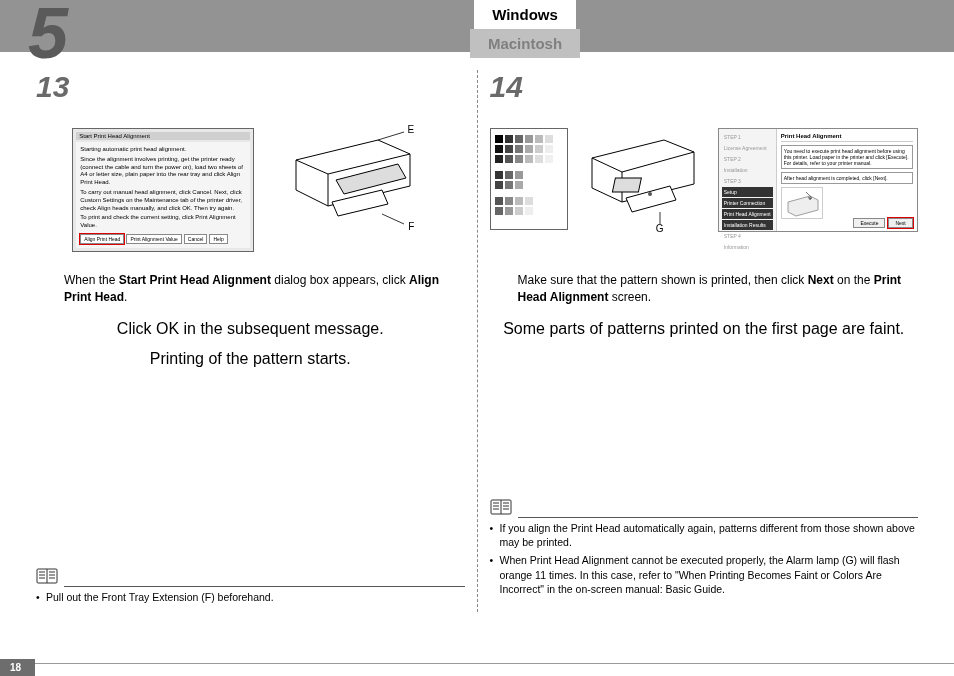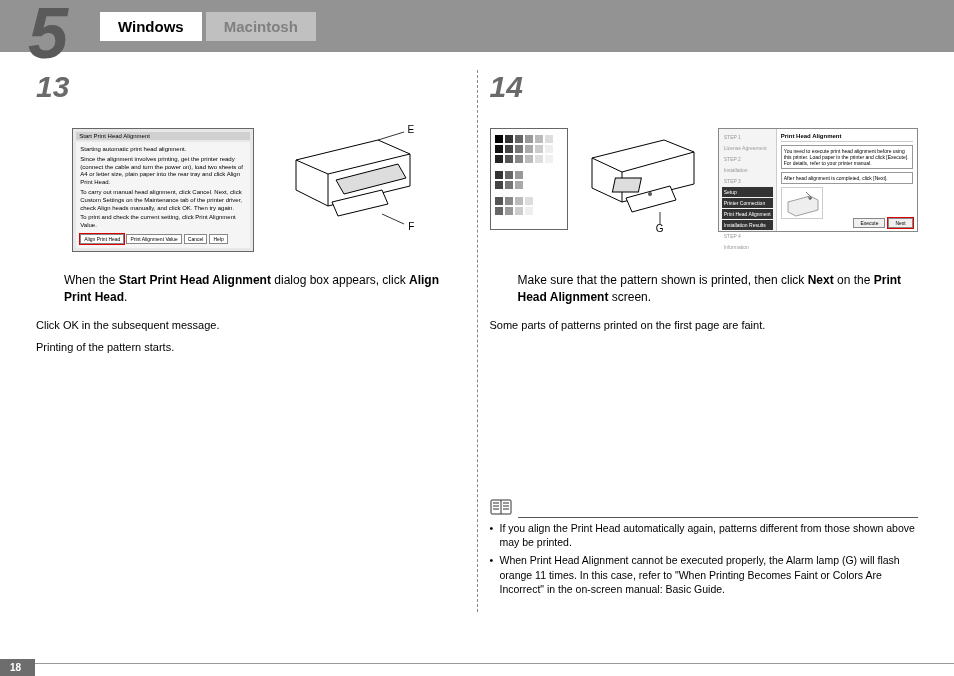--- a/index.html
+++ b/index.html
@@ -1,18 +1,18 @@
 <!DOCTYPE html>
 <html><head>
 <meta charset="utf-8">
 <style>
   * { margin: 0; padding: 0; box-sizing: border-box; }
   body { font-family: Arial, Helvetica, sans-serif; font-size: 12px; color: #000; background: #fff; width: 954px; height: 676px; position: relative; overflow: hidden; }
   
-  .header-bar { background: #939393; height: 52px; width: 100%; display: flex; align-items: center; padding-left: 100px; }
+  .header-bar { background: #939393; height: 52px; width: 100%; display: flex; align-items: center; padding-left: 100px; flex-direction: column; }
   .chapter-num { position: absolute; left: 28px; top: -8px; font-size: 72px; font-weight: bold; font-style: italic; color: #5a5a5a; z-index: 2; }
   .tab { display: inline-block; padding: 6px 18px; font-size: 15px; font-weight: bold; margin-right: 4px; }
   .tab.active { background: #fff; color: #000; }
   .tab.inactive { background: #c0c0c0; color: #808080; }
   
   .body-area { display: flex; padding: 18px 24px 0 24px; height: 560px; }
   .column { flex: 1; padding: 0 12px; position: relative; }
   .column.left { border-right: 1px dashed #888; }
   
   .step-num { font-size: 30px; font-weight: bold; font-style: italic; color: #6a6a6a; margin-bottom: 24px; }
@@ -45,21 +45,21 @@
   .setup-dlg .main { flex: 1; padding: 4px; position: relative; }
   .setup-dlg .main .title { font-weight: bold; border-bottom: 1px solid #ccc; padding-bottom: 2px; margin-bottom: 3px; font-size: 6px; }
   .setup-dlg .main .msg-box { border: 1px solid #999; padding: 2px; margin-bottom: 3px; line-height: 1.2; }
   .setup-dlg .main .btns { position: absolute; bottom: 3px; right: 4px; display: flex; gap: 3px; }
   .setup-dlg .main .btn { border: 1px solid #888; background: #f0f0f0; padding: 1px 6px; font-size: 5px; }
   .setup-dlg .main .btn.highlight { outline: 1.5px solid #d00; }
   .setup-dlg .main .illust { width: 42px; height: 32px; border: 1px solid #ccc; margin: 2px 0 3px 0; position: relative; }
   
   .instruction { font-size: 12px; line-height: 1.45; margin-bottom: 10px; margin-left: 28px; }
   .instruction .bold { font-weight: bold; }
-  .sub-inst { font-size: 11px; line-height: 1.5; margin-bottom: 6px; }
+  .sub-inst { font-size: 16px; line-height: 1.5; margin-bottom: 6px; text-align: center; }
   
   .note-list { display: flex; gap: 8px; margin-top: 6px; }
   .note-list .icon { width: 18px; flex-shrink: 0; }
   .note-list ul { list-style: none; font-size: 11px; line-height: 1.5; }
   .note-list ul li { position: relative; padding-left: 12px; margin-bottom: 6px; }
   .note-list ul li::before { content: "•"; position: absolute; left: 0; }
   
   .ref-block { position: absolute; bottom: 4px; left: 12px; right: 12px; }
   .ref-block .ref-hdr { display: flex; align-items: flex-end; gap: 6px; margin-bottom: 3px; }
   .ref-block .ref-hdr .line { flex: 1; border-bottom: 1px solid #555; }
@@ -122,153 +122,175 @@
     </div>
 
     <div class="instruction">
       <span>When the </span><span class="bold">Start Print Head Alignment</span><span> dialog box appears, click </span><span class="bold">Align Print Head</span><span>.</span>
     </div>
     <div class="sub-inst">
       <span>Click </span><span class="bold">OK</span><span> in the subsequent message.</span>
     </div>
     <div class="sub-inst">Printing of the pattern starts.</div>
 
-
-  </div>
-
-  <div class="column right">
-    <div class="step-num">14</div>
-
-    <div class="figure-row" style="gap:10px;">
-
-      <div class="pattern-sheet">
-        <div class="row">
-            <div class="sq" style="background:#000"></div>
-            <div class="sq" style="background:#333"></div>
-            <div class="sq" style="background:#666"></div>
-            <div class="sq" style="background:#999"></div>
-            <div class="sq" style="background:#bbb"></div>
-            <div class="sq" style="background:#ddd"></div>
-          </div>
-        <div class="row">
-            <div class="sq" style="background:#111"></div>
-            <div class="sq" style="background:#444"></div>
-            <div class="sq" style="background:#777"></div>
-            <div class="sq" style="background:#aaa"></div>
-            <div class="sq" style="background:#ccc"></div>
-            <div class="sq" style="background:#eee"></div>
-          </div>
-        <div class="row">
-            <div class="sq" style="background:#222"></div>
-            <div class="sq" style="background:#555"></div>
-            <div class="sq" style="background:#888"></div>
-            <div class="sq" style="background:#bbb"></div>
-            <div class="sq" style="background:#ddd"></div>
-            <div class="sq" style="background:#f0f0f0"></div>
-          </div>
-        <div style="height:4px"></div>
-        <div class="row">
-            <div class="sq" style="background:#333"></div>
-            <div class="sq" style="background:#666"></div>
-            <div class="sq" style="background:#999"></div>
-          </div>
-        <div class="row">
-            <div class="sq" style="background:#444"></div>
-            <div class="sq" style="background:#777"></div>
-            <div class="sq" style="background:#aaa"></div>
-          </div>
-        <div style="height:4px"></div>
-        <div class="row">
-            <div class="sq" style="background:#555"></div>
-            <div class="sq" style="background:#888"></div>
-            <div class="sq" style="background:#bbb"></div>
-            <div class="sq" style="background:#ddd"></div>
-          </div>
-        <div class="row">
-            <div class="sq" style="background:#666"></div>
-            <div class="sq" style="background:#999"></div>
-            <div class="sq" style="background:#ccc"></div>
-            <div class="sq" style="background:#eee"></div>
-          </div>
-      </div>
-
-      <div class="printer" style="width:130px;height:104px;">
-        <svg viewBox="0 0 130 104">
-          <g stroke="#000" stroke-width="1" fill="#fff">
-            <path d="M14 30 L86 12 L116 24 L116 56 L44 74 L14 60 Z"></path>
-            <path d="M14 30 L44 44 L116 24" fill="none"></path>
-            <path d="M44 44 L44 74" fill="none"></path>
-            <path d="M48 70 L92 58 L98 72 L54 84 Z" fill="#fff"></path>
-            <rect x="48" y="50" width="26" height="14" fill="#ddd" transform="skewX(-12)"></rect>
-          </g>
-          <line x1="82" y1="84" x2="82" y2="96" stroke="#000" stroke-width="0.8"></line>
-          <circle cx="72" cy="66" r="2" fill="#555"></circle>
-        </svg>
-        <div class="callout-label" style="left:78px; bottom:-2px;">G</div>
-      </div>
-
-      <div class="setup-dlg">
-        <div class="nav">
-          <div class="sec">STEP 1</div>
-          <div class="sec">License Agreement</div>
-          <div class="sec">STEP 2</div>
-          <div class="sec">Installation</div>
-          <div class="sec">STEP 3</div>
-          <div class="sec active">Setup</div>
-          <div class="sec active">Printer Connection</div>
-          <div class="sec active">Print Head Alignment</div>
-          <div class="sec active">Installation Results</div>
-          <div class="sec">STEP 4</div>
-          <div class="sec">Information</div>
-        </div>
-        <div class="main">
-          <div class="title">Print Head Alignment</div>
-          <div class="msg-box">You need to execute print head alignment before using this printer. Load paper in the printer and click [Execute]. For details, refer to your printer manual.</div>
-          <div class="msg-box">After head alignment is completed, click [Next].</div>
-          <div class="illust">
-            <svg viewBox="0 0 42 32" width="42" height="32">
-                <g stroke="#888" stroke-width="0.8" fill="#eee">
-                  <path d="M6 14 L28 8 L36 12 L36 22 L14 28 L6 24 Z"></path>
-                  <path d="M24 4 L30 10" stroke="#555"></path>
-                  <path d="M28 12 l-2 -3 l4 1 z" fill="#555"></path>
-                </g>
-              </svg>
-          </div>
-          <div class="btns">
-            <div class="btn">Execute</div>
-            <div class="btn highlight">Next</div>
-          </div>
-        </div>
-      </div>
-    </div>
-
-    <div class="instruction">
-      <span>Make sure that the pattern shown is printed, then click </span><span class="bold">Next</span><span> on the </span><span class="bold">Print Head Alignment</span><span> screen.</span>
-    </div>
-    <div class="sub-inst">Some parts of patterns printed on the first page are faint.</div>
 
     <div class="ref-block">
       <div class="ref-hdr">
         <div>
           <svg viewBox="0 0 22 16" width="22" height="16">
               <g stroke="#333" stroke-width="1" fill="#fff">
                 <rect x="1" y="1" width="20" height="14" rx="1"></rect>
                 <line x1="11" y1="1" x2="11" y2="15"></line>
                 <line x1="3" y1="4" x2="9" y2="4"></line>
                 <line x1="3" y1="7" x2="9" y2="7"></line>
                 <line x1="3" y1="10" x2="9" y2="10"></line>
                 <line x1="13" y1="4" x2="19" y2="4"></line>
                 <line x1="13" y1="7" x2="19" y2="7"></line>
                 <line x1="13" y1="10" x2="19" y2="10"></line>
               </g>
             </svg>
         </div>
         <div class="line"></div>
       </div>
       <ul>
+        <li>Pull out the Front Tray Extension (F) beforehand.</li>
+      </ul>
+    </div>
+  </div>
+
+  <div class="column right">
+    <div class="step-num">14</div>
+
+    <div class="figure-row" style="gap:10px;">
+
+      <div class="pattern-sheet">
+        <div class="row">
+            <div class="sq" style="background:#000"></div>
+            <div class="sq" style="background:#333"></div>
+            <div class="sq" style="background:#666"></div>
+            <div class="sq" style="background:#999"></div>
+            <div class="sq" style="background:#bbb"></div>
+            <div class="sq" style="background:#ddd"></div>
+          </div>
+        <div class="row">
+            <div class="sq" style="background:#111"></div>
+            <div class="sq" style="background:#444"></div>
+            <div class="sq" style="background:#777"></div>
+            <div class="sq" style="background:#aaa"></div>
+            <div class="sq" style="background:#ccc"></div>
+            <div class="sq" style="background:#eee"></div>
+          </div>
+        <div class="row">
+            <div class="sq" style="background:#222"></div>
+            <div class="sq" style="background:#555"></div>
+            <div class="sq" style="background:#888"></div>
+            <div class="sq" style="background:#bbb"></div>
+            <div class="sq" style="background:#ddd"></div>
+            <div class="sq" style="background:#f0f0f0"></div>
+          </div>
+        <div style="height:4px"></div>
+        <div class="row">
+            <div class="sq" style="background:#333"></div>
+            <div class="sq" style="background:#666"></div>
+            <div class="sq" style="background:#999"></div>
+          </div>
+        <div class="row">
+            <div class="sq" style="background:#444"></div>
+            <div class="sq" style="background:#777"></div>
+            <div class="sq" style="background:#aaa"></div>
+          </div>
+        <div style="height:4px"></div>
+        <div class="row">
+            <div class="sq" style="background:#555"></div>
+            <div class="sq" style="background:#888"></div>
+            <div class="sq" style="background:#bbb"></div>
+            <div class="sq" style="background:#ddd"></div>
+          </div>
+        <div class="row">
+            <div class="sq" style="background:#666"></div>
+            <div class="sq" style="background:#999"></div>
+            <div class="sq" style="background:#ccc"></div>
+            <div class="sq" style="background:#eee"></div>
+          </div>
+      </div>
+
+      <div class="printer" style="width:130px;height:104px;">
+        <svg viewBox="0 0 130 104">
+          <g stroke="#000" stroke-width="1" fill="#fff">
+            <path d="M14 30 L86 12 L116 24 L116 56 L44 74 L14 60 Z"></path>
+            <path d="M14 30 L44 44 L116 24" fill="none"></path>
+            <path d="M44 44 L44 74" fill="none"></path>
+            <path d="M48 70 L92 58 L98 72 L54 84 Z" fill="#fff"></path>
+            <rect x="48" y="50" width="26" height="14" fill="#ddd" transform="skewX(-12)"></rect>
+          </g>
+          <line x1="82" y1="84" x2="82" y2="96" stroke="#000" stroke-width="0.8"></line>
+          <circle cx="72" cy="66" r="2" fill="#555"></circle>
+        </svg>
+        <div class="callout-label" style="left:78px; bottom:-2px;">G</div>
+      </div>
+
+      <div class="setup-dlg">
+        <div class="nav">
+          <div class="sec">STEP 1</div>
+          <div class="sec">License Agreement</div>
+          <div class="sec">STEP 2</div>
+          <div class="sec">Installation</div>
+          <div class="sec">STEP 3</div>
+          <div class="sec active">Setup</div>
+          <div class="sec active">Printer Connection</div>
+          <div class="sec active">Print Head Alignment</div>
+          <div class="sec active">Installation Results</div>
+          <div class="sec">STEP 4</div>
+          <div class="sec">Information</div>
+        </div>
+        <div class="main">
+          <div class="title">Print Head Alignment</div>
+          <div class="msg-box">You need to execute print head alignment before using this printer. Load paper in the printer and click [Execute]. For details, refer to your printer manual.</div>
+          <div class="msg-box">After head alignment is completed, click [Next].</div>
+          <div class="illust">
+            <svg viewBox="0 0 42 32" width="42" height="32">
+                <g stroke="#888" stroke-width="0.8" fill="#eee">
+                  <path d="M6 14 L28 8 L36 12 L36 22 L14 28 L6 24 Z"></path>
+                  <path d="M24 4 L30 10" stroke="#555"></path>
+                  <path d="M28 12 l-2 -3 l4 1 z" fill="#555"></path>
+                </g>
+              </svg>
+          </div>
+          <div class="btns">
+            <div class="btn">Execute</div>
+            <div class="btn highlight">Next</div>
+          </div>
+        </div>
+      </div>
+    </div>
+
+    <div class="instruction">
+      <span>Make sure that the pattern shown is printed, then click </span><span class="bold">Next</span><span> on the </span><span class="bold">Print Head Alignment</span><span> screen.</span>
+    </div>
+    <div class="sub-inst">Some parts of patterns printed on the first page are faint.</div>
+
+    <div class="ref-block">
+      <div class="ref-hdr">
+        <div>
+          <svg viewBox="0 0 22 16" width="22" height="16">
+              <g stroke="#333" stroke-width="1" fill="#fff">
+                <rect x="1" y="1" width="20" height="14" rx="1"></rect>
+                <line x1="11" y1="1" x2="11" y2="15"></line>
+                <line x1="3" y1="4" x2="9" y2="4"></line>
+                <line x1="3" y1="7" x2="9" y2="7"></line>
+                <line x1="3" y1="10" x2="9" y2="10"></line>
+                <line x1="13" y1="4" x2="19" y2="4"></line>
+                <line x1="13" y1="7" x2="19" y2="7"></line>
+                <line x1="13" y1="10" x2="19" y2="10"></line>
+              </g>
+            </svg>
+        </div>
+        <div class="line"></div>
+      </div>
+      <ul>
         <li>If you align the Print Head automatically again, patterns different from those shown above may be printed.</li>
         <li>
           <span>When Print Head Alignment cannot be executed properly, the </span><span class="bold">Alarm</span><span> lamp (G) will flash orange 11 times. In this case, refer to "When Printing Becomes Faint or Colors Are Incorrect" in the on-screen manual: </span><span class="bold">Basic Guide</span><span>.</span>
         </li>
       </ul>
     </div>
   </div>
 
 </div>
 

